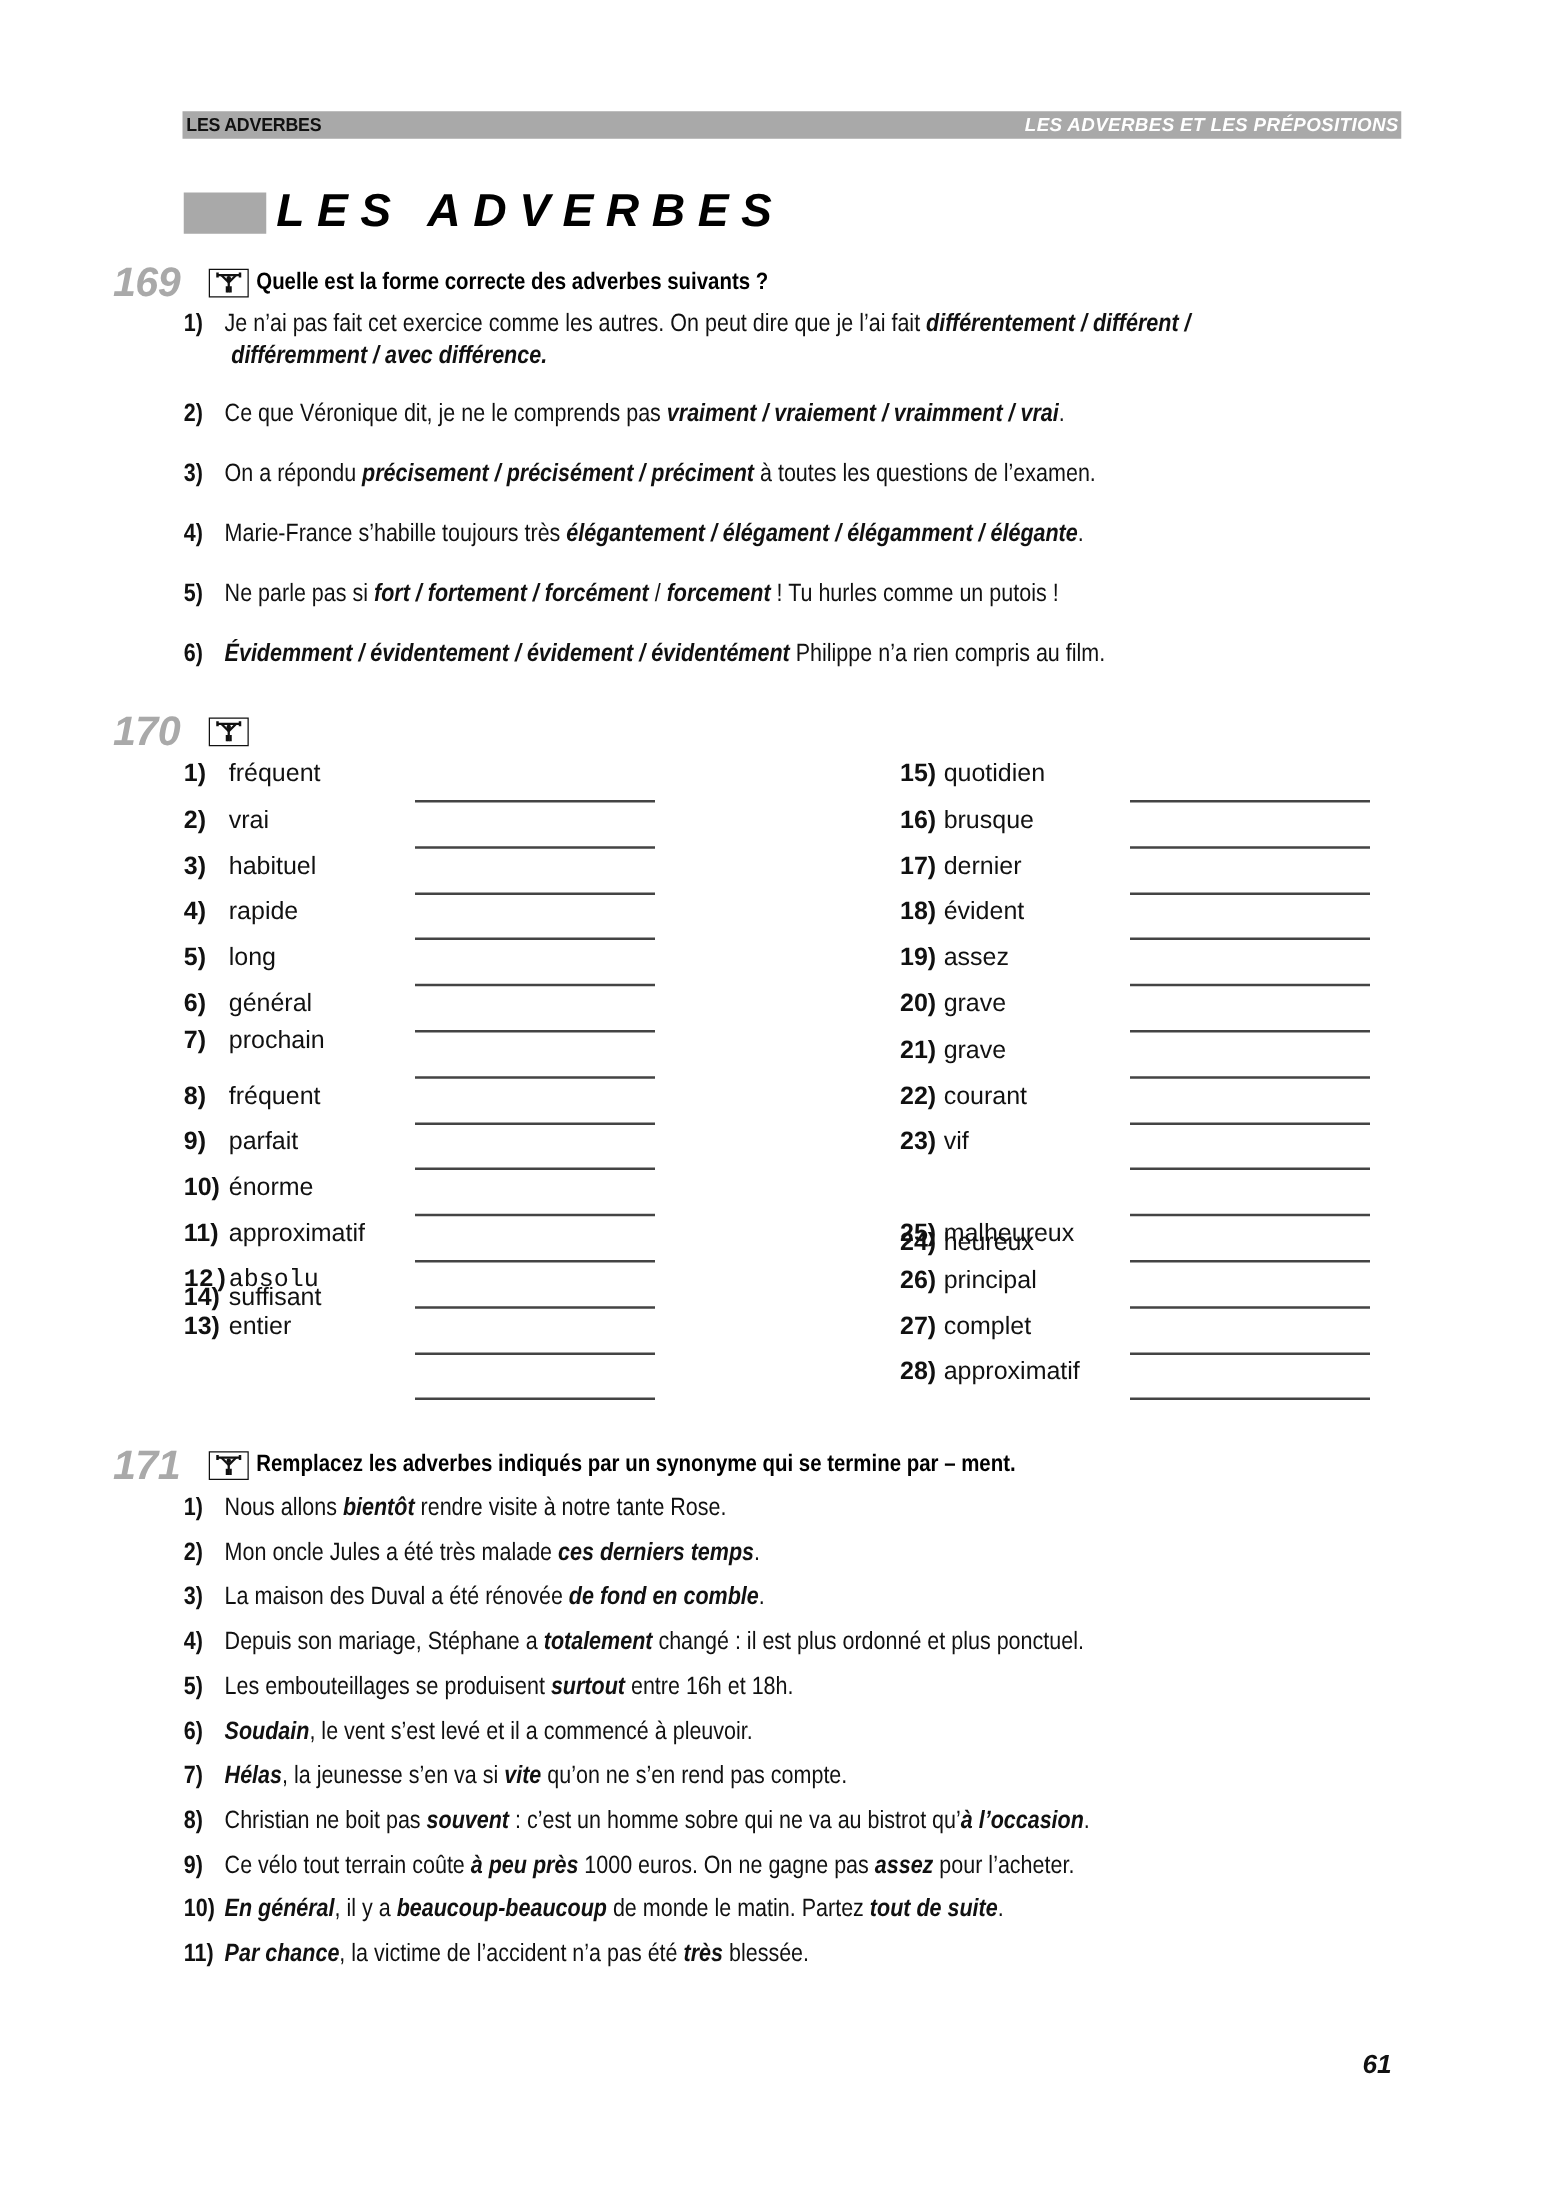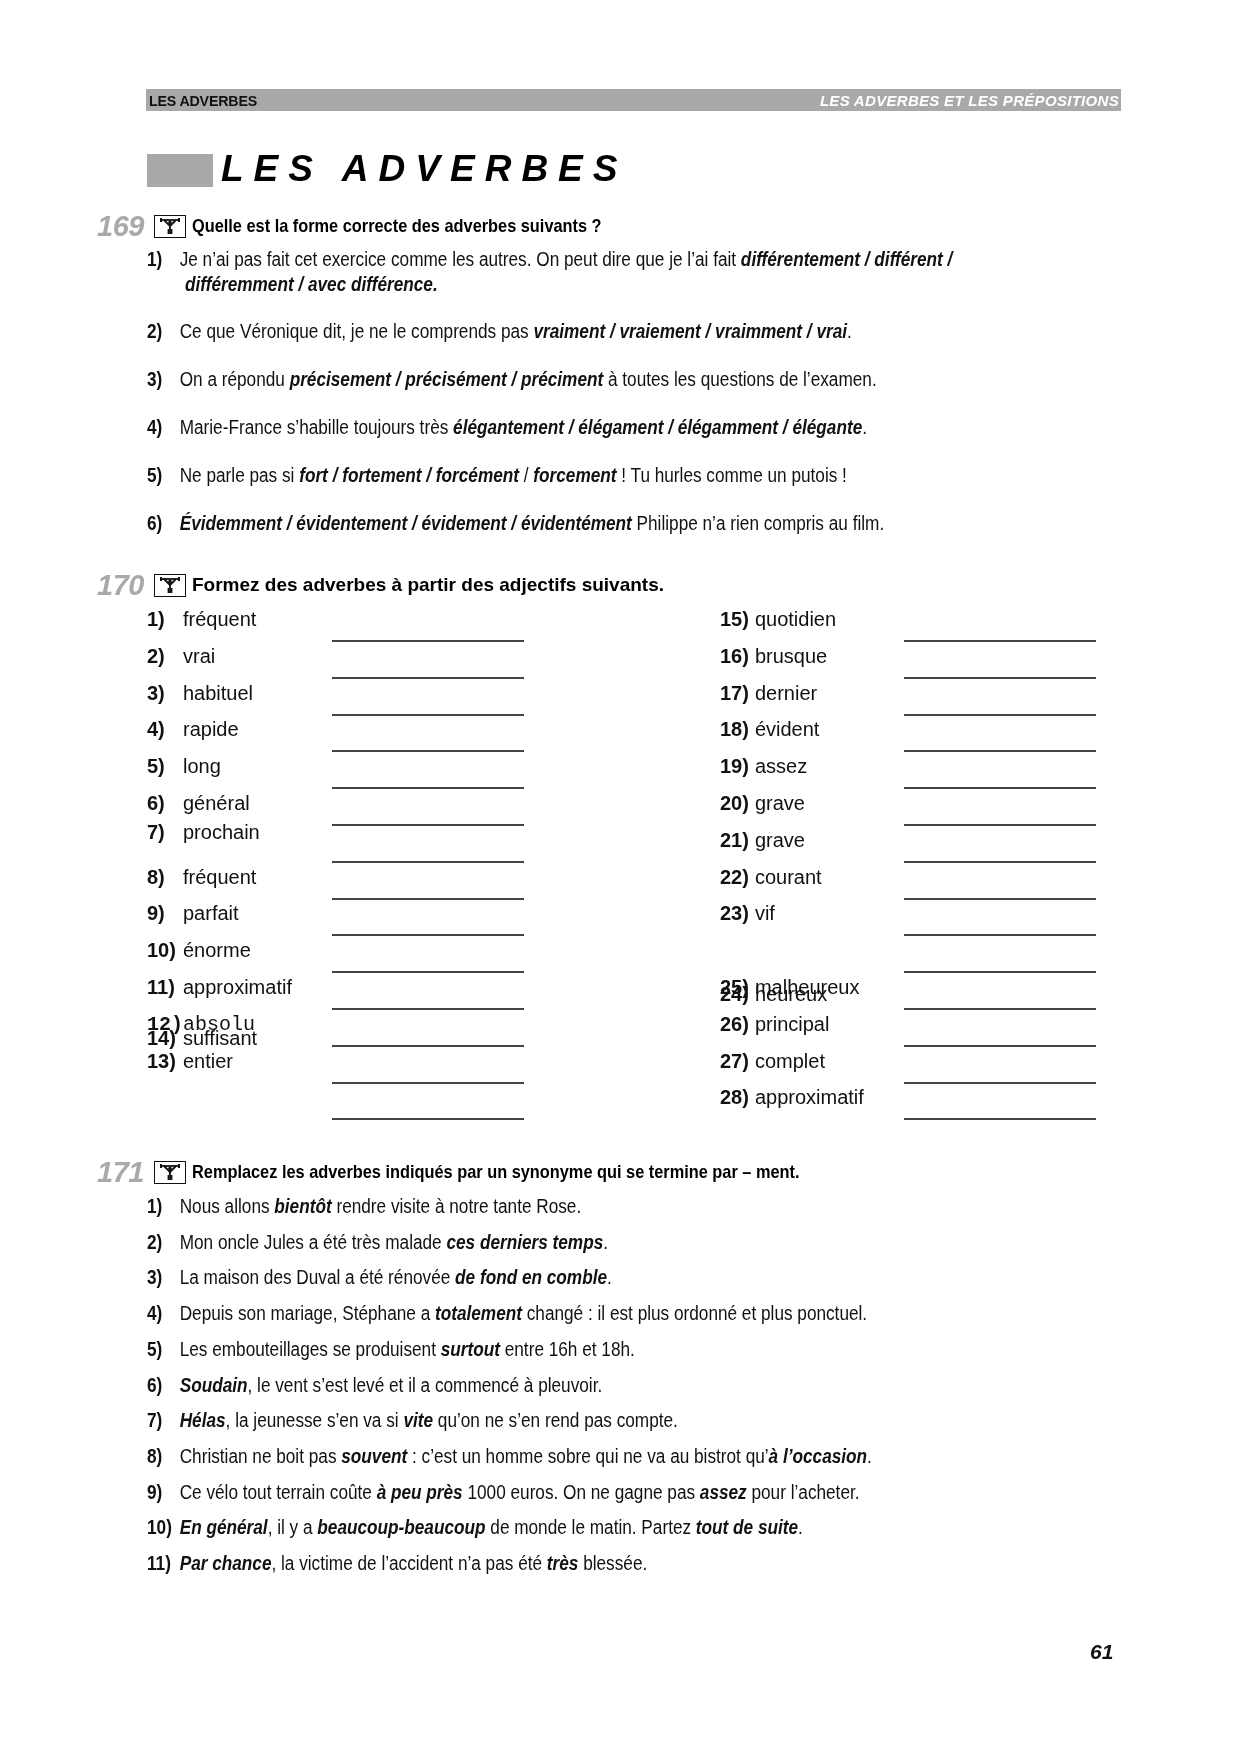--- a/index.html
+++ b/index.html
@@ -6,21 +6,21 @@
   body { width: 1240px; height: 1754px; position: relative; overflow: hidden; color: #111; font-family: "Liberation Sans", sans-serif; }
 
   .header-bar { position: absolute; left: 146px; top: 89px; width: 975px; height: 22px; background: #a9a9a9; }
   .header-left { position: absolute; left: 3px; top: 3px; font-size: 15px; font-weight: bold; color: #111; letter-spacing: -0.2px; transform: scaleX(0.95); transform-origin: left; }
   .header-right { position: absolute; right: 2px; top: 3px; font-size: 15px; font-weight: bold; font-style: italic; color: #ffffff; letter-spacing: 0.3px; }
 
   .title-block { position: absolute; left: 147px; top: 154px; width: 66px; height: 33px; background: #a9a9a9; }
   .title-text { position: absolute; left: 221px; top: 148px; font-size: 37px; font-weight: bold; font-style: italic; letter-spacing: 10px; color: #000; }
 
   .ex-head { position: absolute; left: 80px; height: 28px; display: flex; align-items: center; }
-  .ex-num { width: 64px; font-size: 29px; font-weight: bold; font-style: italic; color: #a9a9a9; text-align: right; margin-right: 10px; letter-spacing: -0.5px; }
+  .ex-num { width: 64px; font-size: 33px; font-weight: bold; font-style: italic; color: #a9a9a9; text-align: right; margin-right: 23px; letter-spacing: -0.5px; }
   .ex-icon { width: 32px; height: 23px; border: 1.5px solid #111; box-sizing: border-box; display: flex; align-items: center; justify-content: center; margin-right: 6px; background: #fff; }
   .ex-title { font-size: 19px; font-weight: bold; color: #000; }
   .condensed { transform: scaleX(0.86); transform-origin: left center; white-space: nowrap; }
 
   .q { position: absolute; left: 147px; font-size: 20px; color: #111; line-height: 25px; }
   .q .n { font-weight: bold; display: inline-block; width: 38px; }
   .q b i, .q i b { font-weight: bold; font-style: italic; }
 
   .adj-row { position: absolute; font-size: 20px; color: #111; height: 25px; line-height: 25px; white-space: nowrap; }
   .adj-row .n { font-weight: bold; display: inline-block; }
@@ -97,21 +97,20 @@
           <line x1="18" y1="3" x2="12" y2="9"></line>
           <line x1="12" y1="7" x2="12" y2="17"></line>
           <line x1="10.5" y1="12" x2="10.5" y2="17"></line>
           <line x1="13.5" y1="12" x2="13.5" y2="17"></line>
         </g>
         <circle cx="12" cy="5.5" r="1.8" fill="#111"></circle>
         <rect x="2" y="1" width="2" height="4" fill="#111"></rect>
         <rect x="20" y="1" width="2" height="4" fill="#111"></rect>
       </svg>
   </span>
-  <span class="ex-title">Formez des adverbes à partir des adjectifs suivants.</span>
 </div>
 
 <div id="ex170-rows">
     <div class="adj-row left-col" style="top: 607px; left: 147px;"><span class="n">1)</span><span>fréquent</span></div>
     <div class="blank" style="top: 640px; left: 332px; width: 192px;"></div>
     <div class="adj-row left-col" style="top: 644px; left: 147px;"><span class="n">2)</span><span>vrai</span></div>
     <div class="blank" style="top: 677px; left: 332px; width: 192px;"></div>
     <div class="adj-row left-col" style="top: 681px; left: 147px;"><span class="n">3)</span><span>habituel</span></div>
     <div class="blank" style="top: 714px; left: 332px; width: 192px;"></div>
     <div class="adj-row left-col" style="top: 717px; left: 147px;"><span class="n">4)</span><span>rapide</span></div>

